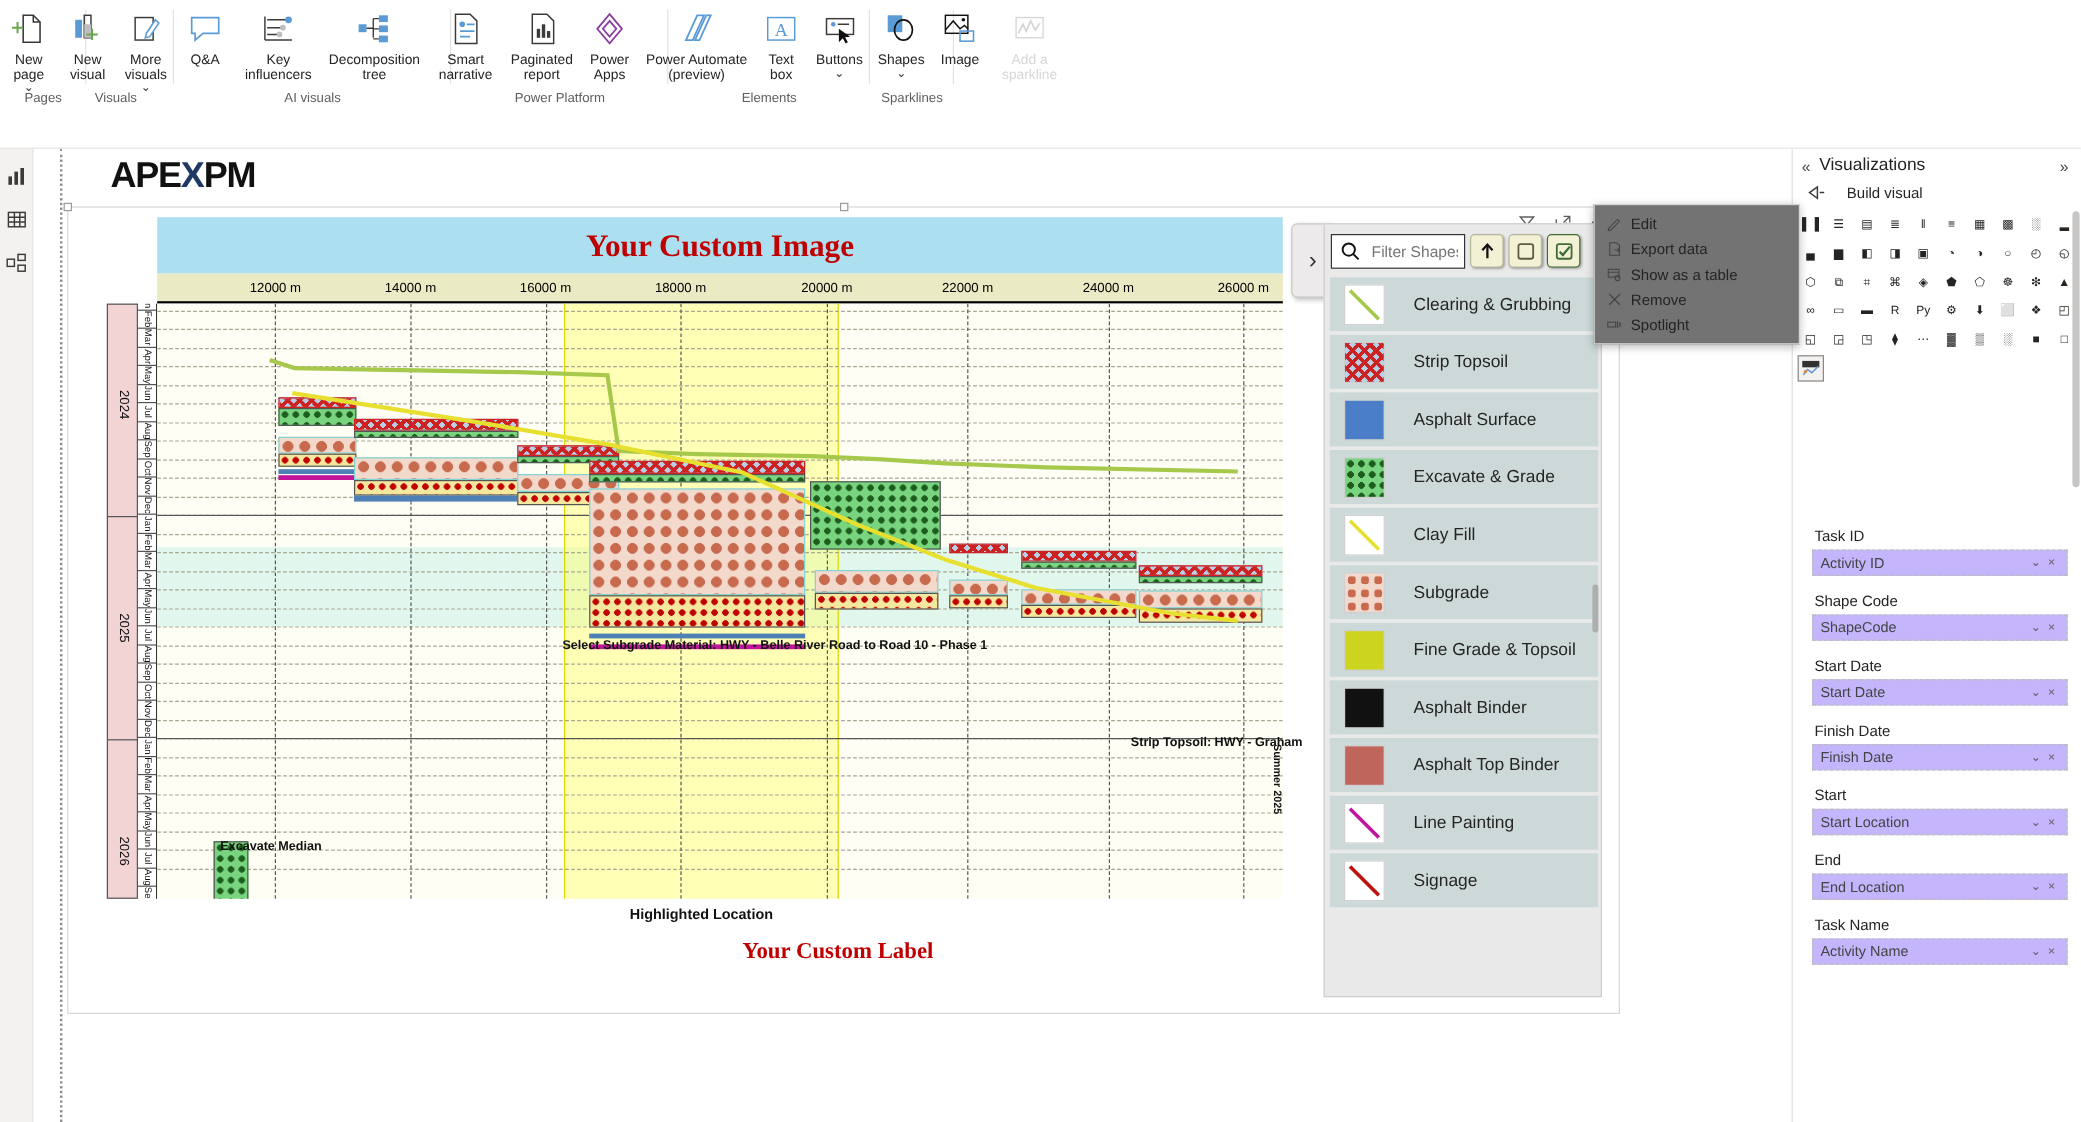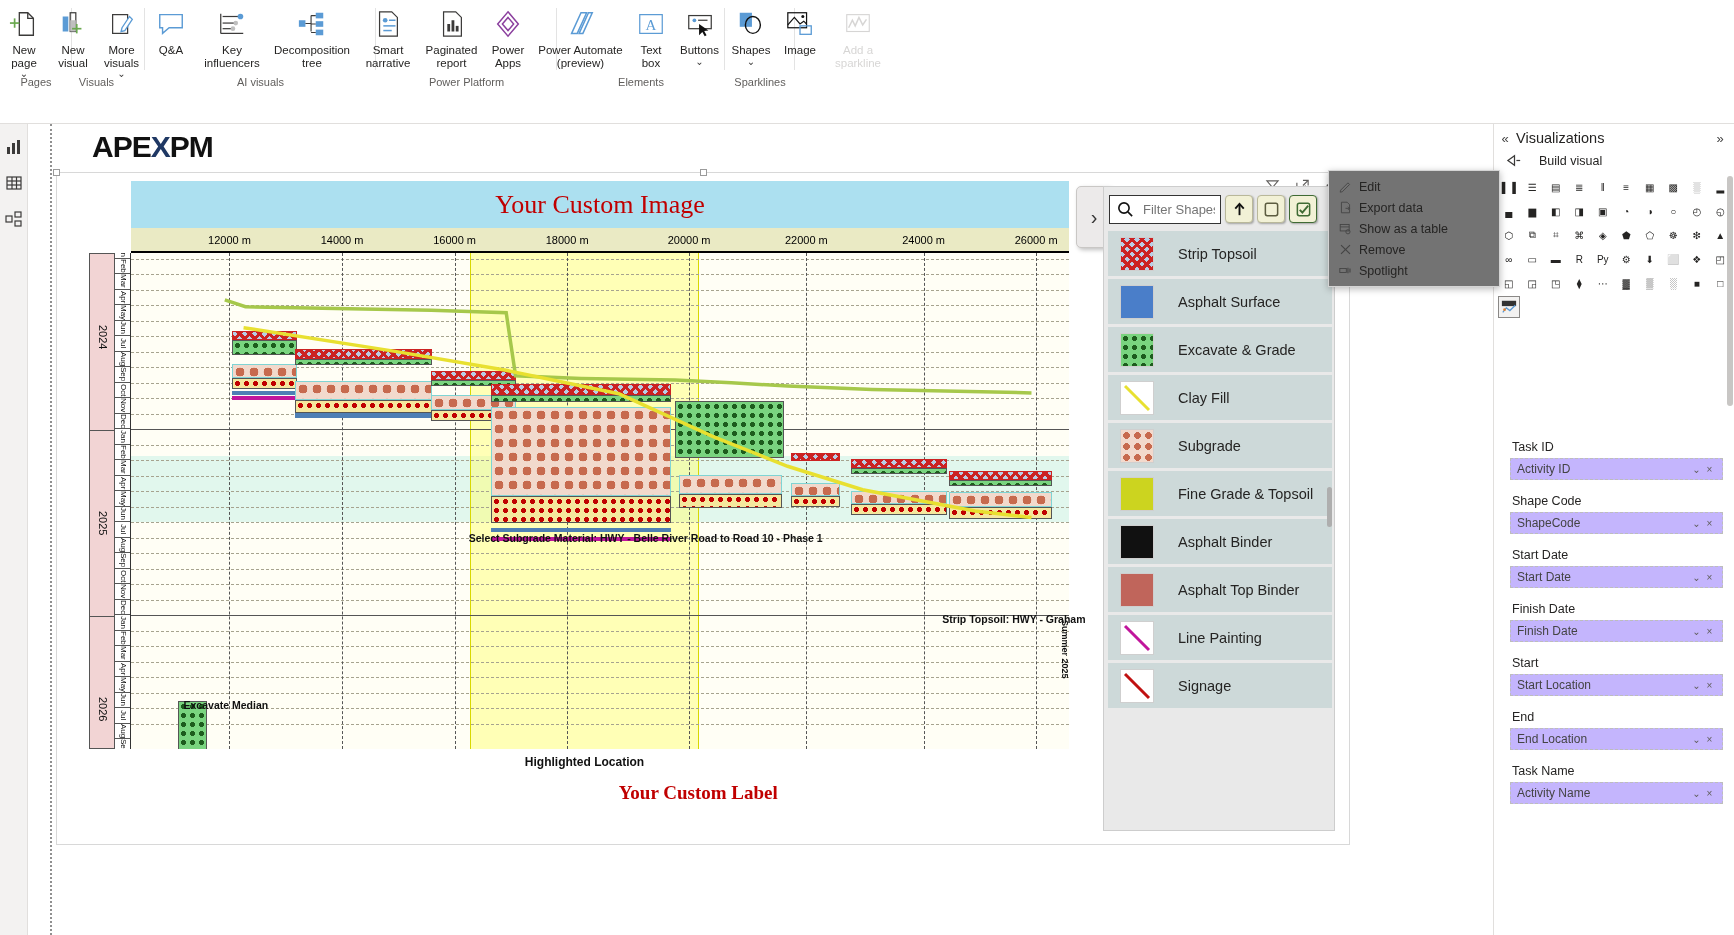--- a/index.html
+++ b/index.html
@@ -44,21 +44,21 @@
   .visualbox { position:absolute; left:56px; top:172px; width:1294px; height:673px; border:1px solid #d8d8d8; background:#fff; }
   .vhandle { position:absolute; width:7px; height:7px; background:#fff; border:1px solid #9b9b9b; }
 
   .vistools { position:absolute; right:8px; top:4px; display:flex; gap:13px; align-items:center; }
   .vtool { width:17px; height:17px; cursor:pointer; display:flex; align-items:center; justify-content:center; }
 
   
   .chart { position:absolute; left:16px; top:8px; width:996px; height:640px; }
   .titleband { position:absolute; left:58px; top:0px; width:938px; height:47px; background:#ace0f0; }
   .titletext { position:absolute; left:58px; top:0px; width:938px; height:47px; line-height:47px;
-     text-align:center; color:#c00000; font-size:26px; font-weight:normal; font-family:"Liberation Serif", serif; }
+     text-align:center; color:#c00000; font-size:26px; font-weight:bold; font-family:"Liberation Serif", serif; }
   .xband { position:absolute; left:58px; top:47px; width:938px; height:25px; background:#eaeac4; border-bottom:2px solid #000; }
   .xtick { position:absolute; top:47px; height:25px; line-height:25px; font-size:11px; color:#000; transform:translateX(-50%); white-space:nowrap; }
 
   .plotarea { position:absolute; left:58px; top:72px; width:938px; height:496px; background:#fffef5; overflow:hidden; }
   .ybandyr { position:absolute; left:16px; top:72px; width:26px; height:496px; background:#f2d4d4; border:1px solid #555; }
   .ymonths { position:absolute; left:42px; top:72px; width:16px; height:496px; background:#fff; border-right:1px solid #333; overflow:hidden; }
   .mo { position:absolute; left:0; width:16px; border-bottom:1px solid #555; font-size:8px;
         writing-mode:vertical-rl; text-align:center; color:#111; overflow:hidden; }
   .yr { position:absolute; left:0; width:26px; writing-mode:vertical-rl; text-align:center;
         font-size:11px; color:#111; display:flex; align-items:center; justify-content:center; }
@@ -593,20 +593,26 @@
         </div>
         <div class="sqbtn" style="border-color:#3f6b34">
           <svg width="17" height="17" viewBox="0 0 18 18">
               <rect x="2.5" y="2.5" width="13" height="13" rx="2" fill="none" stroke="#3f6b34" stroke-width="1.6"></rect>
               <path d="M5 9.3 L7.8 12.2 L14 4.8" fill="none" stroke="#3f6b34" stroke-width="2"></path>
             </svg>
         </div>
       </div>
       <div class="legendlist" id="legendlist">
           <div class="lgrow">
+            <div class="swatch"><svg width="32" height="32">
+                <line x1="4" y1="4" x2="28" y2="28" stroke="#a6c84b" stroke-width="3"></line>
+              </svg></div>
+            <div class="lgtxt">Clearing &amp; Grubbing</div>
+          </div>
+          <div class="lgrow">
             <div class="swatch">
               <div style="width:100%;height:100%;background:#b9cde5;background-image:repeating-linear-gradient(45deg,#cc2222 0 3px,transparent 3px 7px),repeating-linear-gradient(-45deg,#cc2222 0 3px,transparent 3px 7px)"></div>
             </div>
             <div class="lgtxt">Strip Topsoil</div>
           </div>
           <div class="lgrow">
             <div class="swatch">
               <div style="width:100%;height:100%;background:#4a7ec9"></div>
             </div>
             <div class="lgtxt">Asphalt Surface</div>

